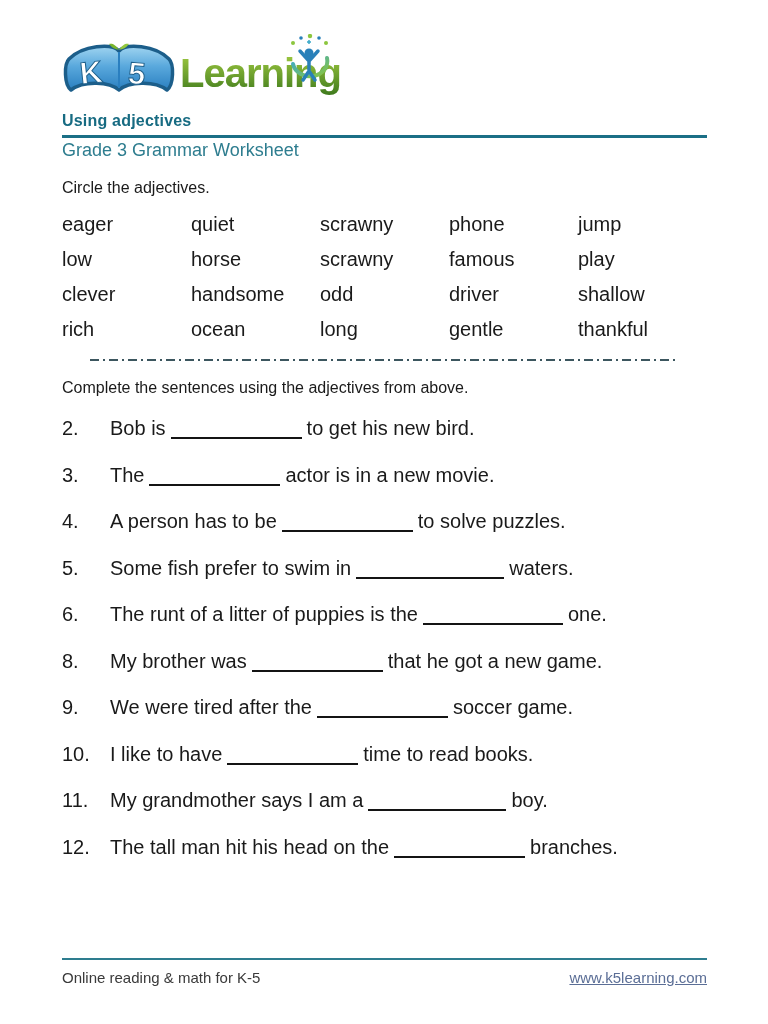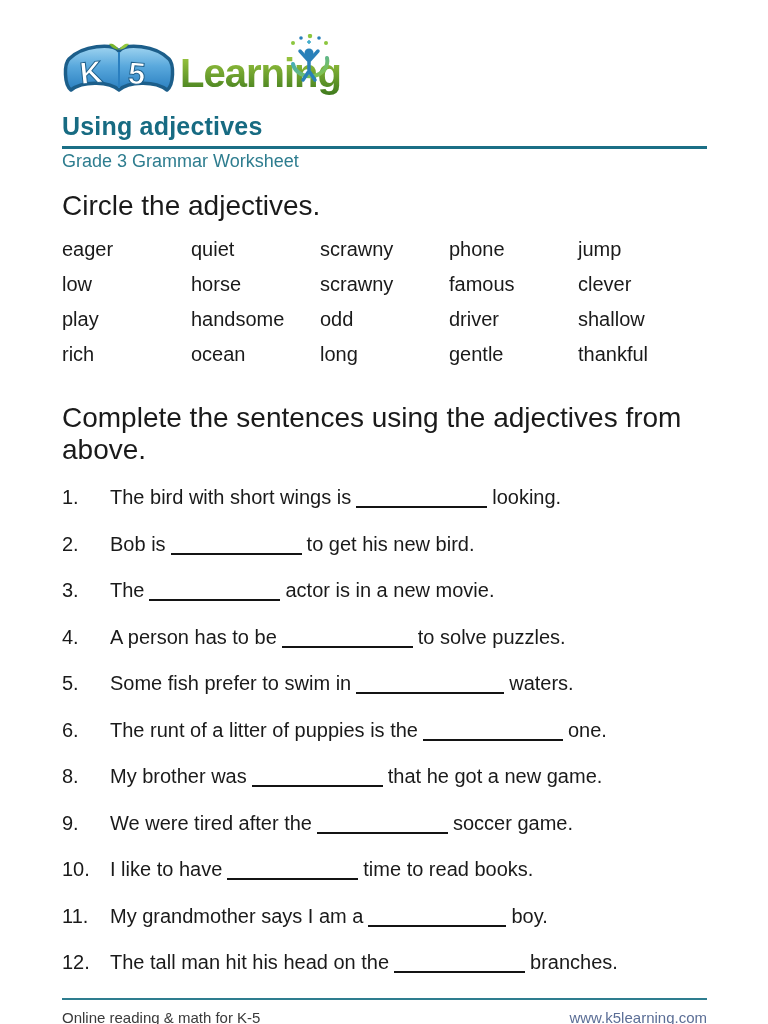--- a/index.html
+++ b/index.html
@@ -15,35 +15,35 @@
     padding: 34px 61px 38px 62px;
     display: flex;
     flex-direction: column;
   }
 
   
   .logo { height: 64px; margin-bottom: 8px; }
 
   
   .title {
-    font-size: 25px;
+    font-size: 16px;
     font-weight: bold;
     color: #176b82;
     border-bottom: 3px solid #1b6f86;
     padding-bottom: 5px;
     margin-top: 6px;
     letter-spacing: 0.2px;
   }
   .subtitle {
     font-size: 18px;
     color: #2e7d8f;
     margin-top: 2px;
   }
   .instruction {
-    font-size: 28px;
+    font-size: 16px;
     color: #1a1a1a;
     margin-top: 18px;
   }
 
   
   .wordbank {
     display: grid;
     grid-template-columns: repeat(5, 1fr);
     text-align: left;
     font-size: 20px;
@@ -157,42 +157,39 @@
   <div class="wordbank">
     <span>eager</span>
     <span>quiet</span>
     <span>scrawny</span>
     <span>phone</span>
     <span>jump</span>
     <span>low</span>
     <span>horse</span>
     <span>scrawny</span>
     <span>famous</span>
+    <span>play</span>
     <span>clever</span>
-    <span>play</span>
     <span>handsome</span>
     <span>odd</span>
     <span>driver</span>
     <span>shallow</span>
     <span>rich</span>
     <span>ocean</span>
     <span>long</span>
     <span>gentle</span>
     <span>thankful</span>
   </div>
 
   <div class="dashed-divider"></div>
 
   <div class="instruction">Complete the sentences using the adjectives from above.</div>
 
   <ol class="sentences">
     <li class="sentence">
-      <span class="num">1.</span><span>The bird with short wings is</span><span class="blank"></span><span>looking.</span>
-    </li>
-    <li class="sentence">
       <span class="num">2.</span><span>Bob is</span><span class="blank"></span><span>to get his new bird.</span>
     </li>
     <li class="sentence">
       <span class="num">3.</span><span>The</span><span class="blank"></span><span>actor is in a new movie.</span>
     </li>
     <li class="sentence">
       <span class="num">4.</span><span>A person has to be</span><span class="blank"></span><span>to solve puzzles.</span>
     </li>
     <li class="sentence">
       <span class="num">5.</span><span>Some fish prefer to swim in</span><span class="blank" style="width:148px"></span><span>waters.</span>

